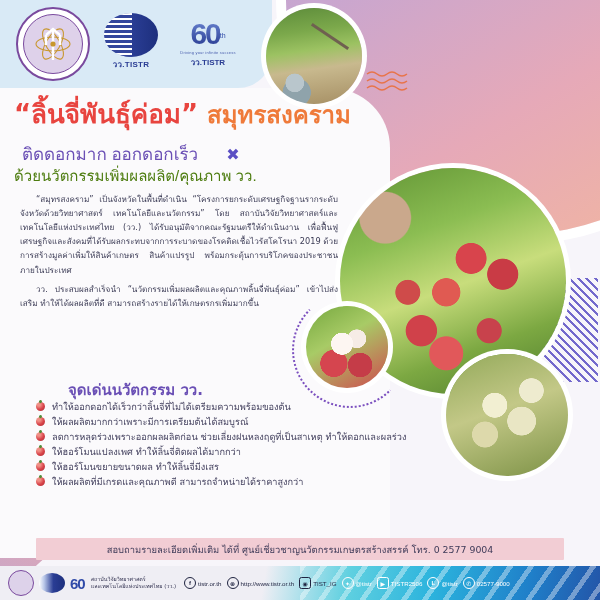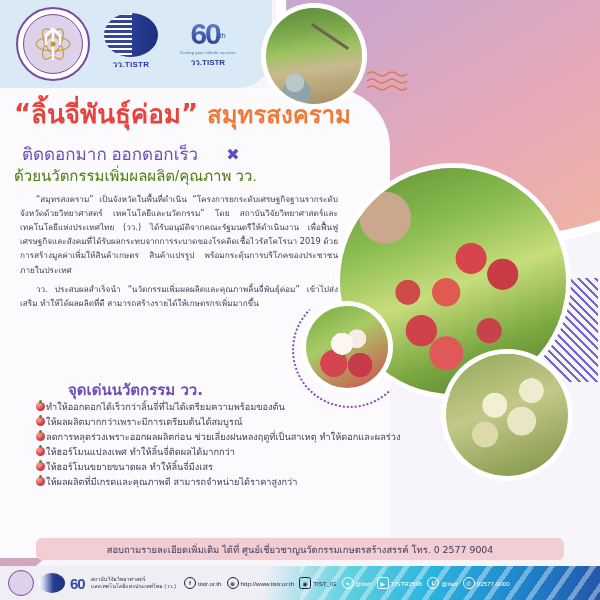--- a/index.html
+++ b/index.html
@@ -166,37 +166,37 @@
     position:absolute;left:48px;top:378px;
     font-size:15px;color:#6a4fb5;font-weight:bold;
     font-family:"DejaVu Sans",sans-serif;
     margin-left:20px;
   }
   .hl-list{
     position:absolute;left:36px;top:400px;width:400px;
     margin:0;padding:0;list-style:none;
   }
   .hl-list li{
-    position:relative;padding-left:10px;margin-bottom:2px;
+    position:relative;padding-left:16px;margin-bottom:2px;
     font-size:9.2px;line-height:1.42;color:#43405e;
     font-family:"DejaVu Sans",sans-serif;
   }
   .bullet-fruit{
     position:absolute;left:0;top:2px;width:9px;height:9px;border-radius:50%;
     background:radial-gradient(circle at 32% 28%,#f18f86 0 18%,#d8434a 55%,#a92b33 100%);
   }
   .bullet-fruit:after{
     content:"";position:absolute;left:3px;top:-2px;width:3px;height:3px;
     background:#4f8b35;border-radius:50% 50% 50% 0;transform:rotate(-30deg);
   }
 
   
   .contact-bar{
     position:absolute;left:36px;top:538px;width:528px;height:22px;
-    background:#f2cdd4;border-radius:6px;
+    background:#f2cdd4;border-radius:1px;
     display:flex;align-items:center;justify-content:center;
     font-size:9.4px;color:#3e3a58;font-family:"DejaVu Sans",sans-serif;
   }
 
   
   .footer{
     position:absolute;left:0;top:566px;width:600px;height:34px;
     background:
       linear-gradient(100deg,#efeef4 0%,#efeef4 44%,#5fd0e0 58%,#2bb3dd 72%,#1f7fc9 88%,#2355a8 100%);
     display:flex;align-items:center;overflow:hidden;

